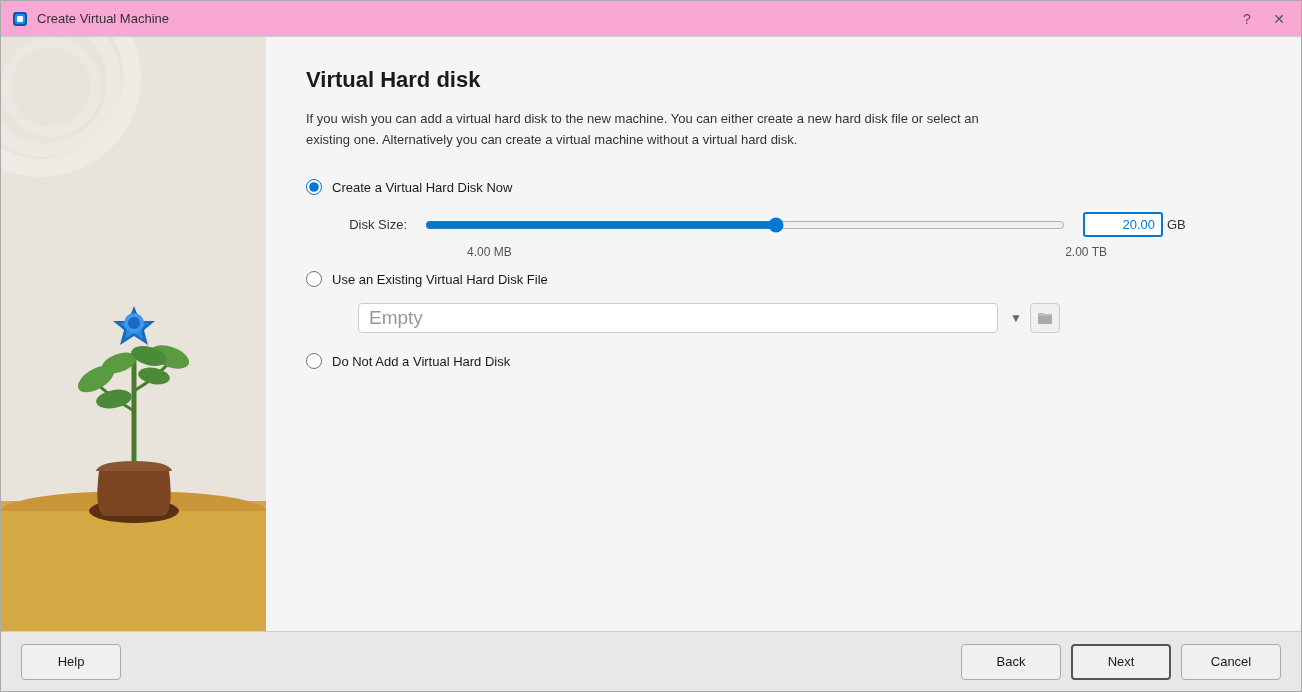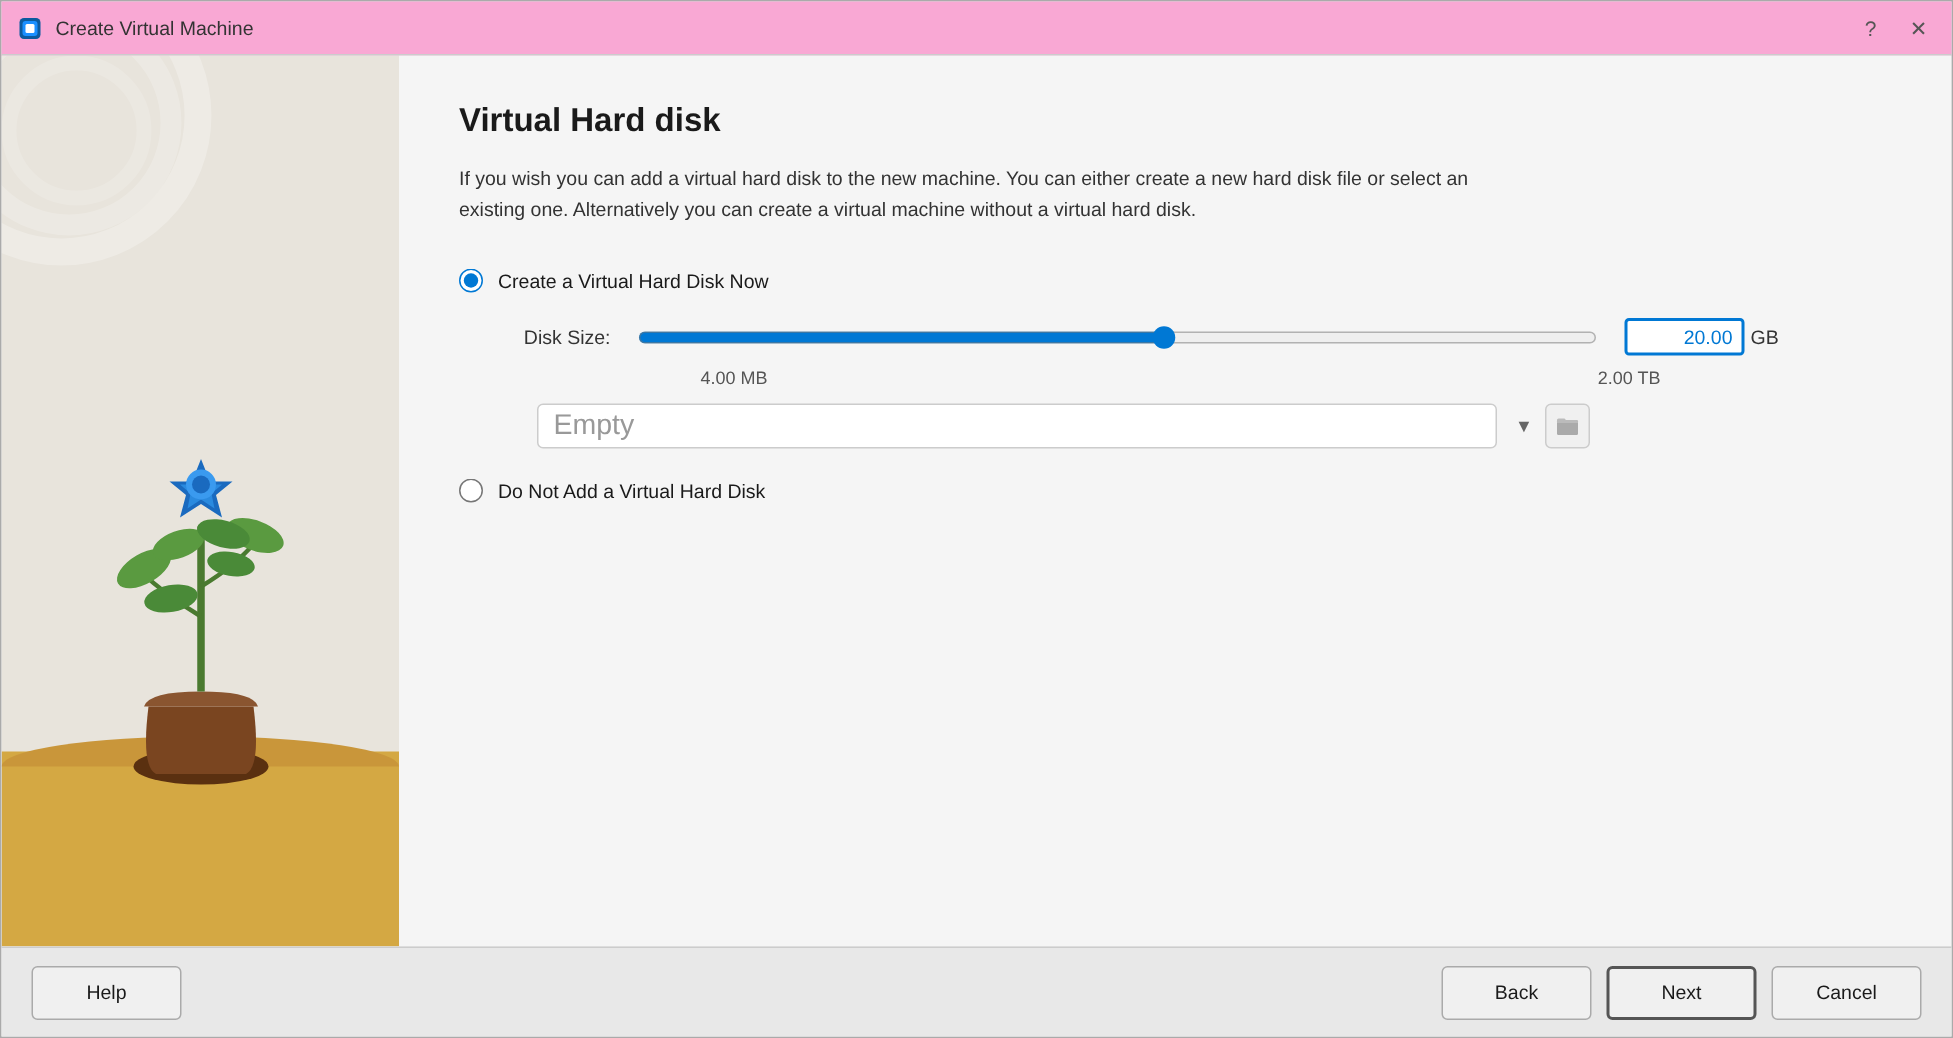--- a/index.html
+++ b/index.html
@@ -385,20 +385,24 @@
             <span class="disk-size-unit">GB</span>
           </div>
         </div>
 
         <div class="slider-labels">
           <span>4.00 MB</span>
           <span>2.00 TB</span>
         </div>
 
 
+        <div class="radio-option existing-disk-row">
+          <input type="radio" class="radio-input" name="disk-option" style="">
+          <span class="radio-label">Use an Existing Virtual Hard Disk File</span>
+        </div>
 
         <div class="existing-disk-dropdown-row">
           <select class="disk-select">
             <option value="">Empty</option>
           </select>
           <span style="color:#666;font-size:12px;margin-left:4px;">▼</span>
           <button class="browse-btn" title="Browse">
             <svg width="16" height="16" viewBox="0 0 16 16">
               <rect x="1" y="4" width="14" height="10" rx="1" fill="#aaa"></rect>
               <path d="M1 6 L1 4 Q1 3 2 3 L6 3 L7 4 L14 4 Q15 4 15 5 L15 6 Z" fill="#bbb"></path>

